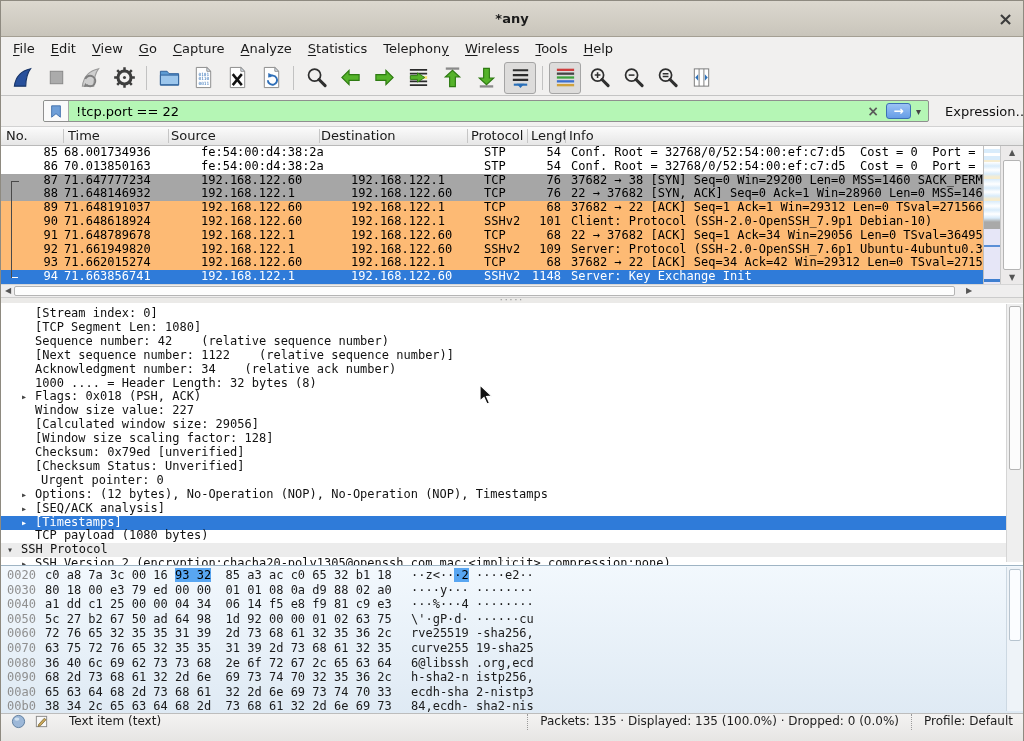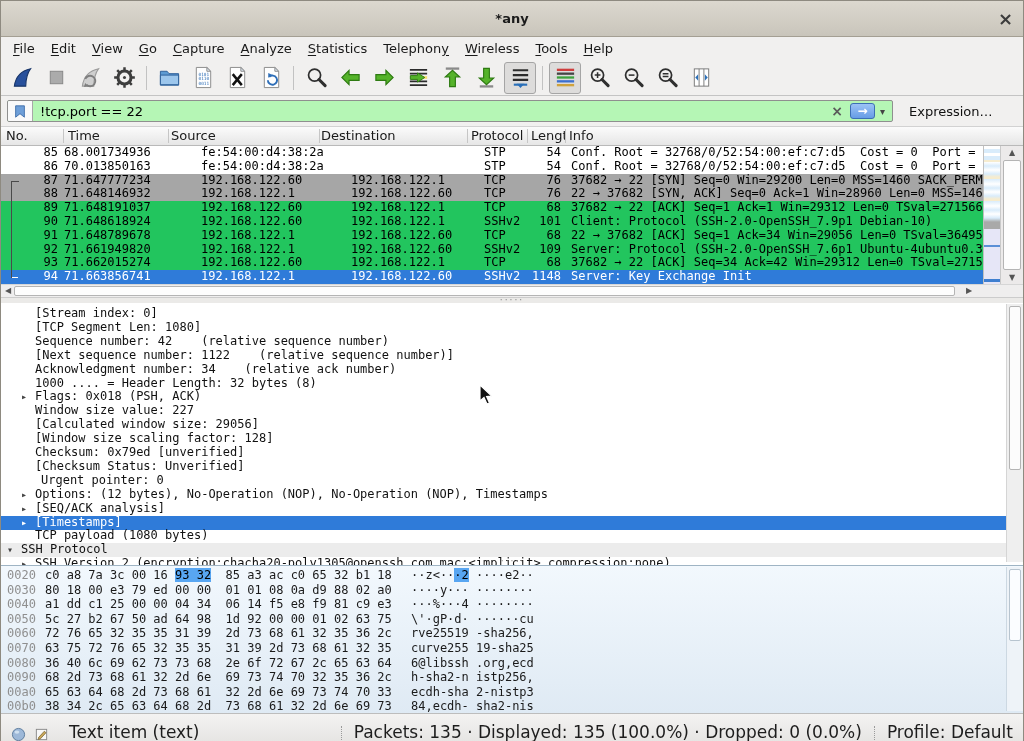--- a/index.html
+++ b/index.html
@@ -26,21 +26,21 @@
   .tbtn{width:30px;height:30px;display:flex;align-items:center;justify-content:center;margin:0 1px;
         border:1px solid transparent;border-radius:3px;flex:0 0 auto;}
   .tbtn.pressed{background:#dddcdb;border-color:#a5a5a5;}
   .tbtn svg{width:23px;height:23px;display:block;}
   .tsep{width:1px;height:24px;background:#c2c2c2;margin:0 5px;flex:0 0 auto;}
 
   
   .filterbar{top:95px;left:0;height:30px;width:100%;background:#f1f0ef;display:flex;align-items:center;
              padding:0 6px;box-sizing:border-box;}
   .fbox{flex:0 0 auto;width:886px;height:22px;border:1px solid #8f8f8f;border-radius:2px;background:#b5f6b5;
-        display:flex;align-items:center;overflow:hidden;box-sizing:border-box;}
+        display:flex;align-items:center;overflow:hidden;box-sizing:border-box;margin-left:36px;}
   .fbookmark{width:25px;height:100%;background:#fafafa;border-right:1px solid #a8a8a8;display:flex;
              align-items:center;justify-content:center;box-sizing:border-box;}
   .ftext{flex:1;padding-left:7px;font-size:13px;color:#000;white-space:pre;}
   .fclear{color:#5a5a5a;font-weight:bold;font-size:14px;padding:0 7px;}
   .fapply{width:25px;height:16px;background:linear-gradient(#9cc3f5,#669de6);border:1px solid #3c6fb4;
           border-radius:3px;color:#fff;font-weight:bold;font-size:12px;line-height:14px;text-align:center;
           margin-right:5px;box-sizing:border-box;}
   .fcaret{color:#444;font-size:10px;padding-right:7px;}
   .fexpr{margin-left:16px;font-size:13px;color:#111;}
   .fsep{width:1px;height:18px;background:#c8c8c8;margin:0 10px 0 16px;}
@@ -53,21 +53,21 @@
   .phcell{position:absolute;top:0;line-height:18px;overflow:hidden;white-space:nowrap;}
   .phsep{position:absolute;top:2px;width:1px;height:14px;background:#c6c6c6;}
 
   
   .plrows{top:145px;left:0;height:138px;width:100%;overflow:hidden;
           font-family:"DejaVu Sans Mono","Liberation Mono",monospace;font-size:12px;}
   .prow{position:absolute;left:0;width:100%;height:13.8px;white-space:pre;}
   .prow span{position:absolute;top:0;line-height:13.8px;}
   .c-white{background:#fff;color:#000;}
   .c-gray{background:#a6a6a6;color:#000;}
-  .c-lavender{background:#22c55e;color:#000;}
+  .c-lavender{background:#fdba74;color:#000;}
   .c-selected{background:#2f7bd9;color:#fff;}
   .pno{left:0;width:57px;text-align:right;}
   .ptime{left:63px;}
   .psrc{left:200px;}
   .pdst{left:350px;}
   .pproto{left:483px;}
   .plen{left:496px;width:64px;text-align:right;}
   .pinfo{left:570px;width:412px;overflow:hidden;}
   .bracket{left:10px;top:180px;width:7px;height:96px;border-left:1px solid #4a4a4a;border-top:1px solid #4a4a4a;}
   .bdash{left:11px;top:276px;width:6px;height:1px;background:#fff;}
@@ -111,22 +111,22 @@
   .hxline{position:absolute;left:0;width:100%;height:14px;line-height:14px;white-space:pre;}
   .hxoff{position:absolute;left:6px;color:#8f8f8f;}
   .hxbytes{position:absolute;left:44px;}
   .hxascii{position:absolute;left:410px;}
   .hl{background:#58a6f2;color:#000;}
   .hxsb{left:1005px;top:566px;width:17px;height:144px;background:#eef3f8;border-left:1px solid #ccd8e2;box-sizing:border-box;}
   .hxsbthumb{position:absolute;left:2px;right:2px;top:2px;height:70px;background:#fbfdff;border:1px solid #b7c4cf;border-radius:2px;}
 
   
   .statusbar{top:712px;left:0;height:29px;width:100%;background:linear-gradient(#f4f3f2,#e6e5e3);
-             border-top:1px solid #bdbdbd;box-sizing:border-box;display:flex;align-items:flex-end;
-             padding:0 10px;font-size:17px;color:#1d1d1d;}
+             border-top:1px solid #bdbdbd;box-sizing:border-box;display:flex;align-items:flex-start;
+             padding:0 10px;font-size:12px;color:#1d1d1d;}
   .sicon{display:flex;align-items:center;margin-right:8px;}
   .sfield{margin-left:12px;}
   .sspacer{flex:1;}
   .ssep{border-left:1px dotted #9a9a9a;height:16px;margin:0 12px;}
   .cursor{left:478px;top:383px;pointer-events:none;}
 </style>
 </head>
 <body>
 
 <div id="win">
@@ -368,21 +368,21 @@
       <span class="phsep" style="left: 62px;"></span>
       <span class="phsep" style="left: 167px;"></span>
       <span class="phsep" style="left: 318px;"></span>
       <span class="phsep" style="left: 466px;"></span>
       <span class="phsep" style="left: 526px;"></span>
       <span class="phsep" style="left: 564px;"></span>
     </div>
   <div class="abs plrows" id="plrows">
       <div class="prow c-white" style="top: 0px;"><span class="pno">85</span><span class="ptime">68.001734936</span><span class="psrc">fe:54:00:d4:38:2a</span><span class="pdst"></span><span class="pproto">STP</span><span class="plen">54</span><span class="pinfo">Conf. Root = 32768/0/52:54:00:ef:c7:d5  Cost = 0  Port =</span></div>
       <div class="prow c-white" style="top: 13.8px;"><span class="pno">86</span><span class="ptime">70.013850163</span><span class="psrc">fe:54:00:d4:38:2a</span><span class="pdst"></span><span class="pproto">STP</span><span class="plen">54</span><span class="pinfo">Conf. Root = 32768/0/52:54:00:ef:c7:d5  Cost = 0  Port =</span></div>
-      <div class="prow c-gray" style="top: 27.6px;"><span class="pno">87</span><span class="ptime">71.647777234</span><span class="psrc">192.168.122.60</span><span class="pdst">192.168.122.1</span><span class="pproto">TCP</span><span class="plen">76</span><span class="pinfo">37682 → 22 [SYN] Seq=0 Win=29200 Len=0 MSS=1460 SACK_PERM</span></div>
+      <div class="prow c-gray" style="top: 27.6px;"><span class="pno">87</span><span class="ptime">71.647777234</span><span class="psrc">192.168.122.60</span><span class="pdst">192.168.122.1</span><span class="pproto">TCP</span><span class="plen">76</span><span class="pinfo">37682 → 38 [SYN] Seq=0 Win=29200 Len=0 MSS=1460 SACK_PERM</span></div>
       <div class="prow c-gray" style="top: 41.4px;"><span class="pno">88</span><span class="ptime">71.648146932</span><span class="psrc">192.168.122.1</span><span class="pdst">192.168.122.60</span><span class="pproto">TCP</span><span class="plen">76</span><span class="pinfo">22 → 37682 [SYN, ACK] Seq=0 Ack=1 Win=28960 Len=0 MSS=146</span></div>
       <div class="prow c-lavender" style="top: 55.2px;"><span class="pno">89</span><span class="ptime">71.648191037</span><span class="psrc">192.168.122.60</span><span class="pdst">192.168.122.1</span><span class="pproto">TCP</span><span class="plen">68</span><span class="pinfo">37682 → 22 [ACK] Seq=1 Ack=1 Win=29312 Len=0 TSval=271566</span></div>
       <div class="prow c-lavender" style="top: 69px;"><span class="pno">90</span><span class="ptime">71.648618924</span><span class="psrc">192.168.122.60</span><span class="pdst">192.168.122.1</span><span class="pproto">SSHv2</span><span class="plen">101</span><span class="pinfo">Client: Protocol (SSH-2.0-OpenSSH_7.9p1 Debian-10)</span></div>
       <div class="prow c-lavender" style="top: 82.8px;"><span class="pno">91</span><span class="ptime">71.648789678</span><span class="psrc">192.168.122.1</span><span class="pdst">192.168.122.60</span><span class="pproto">TCP</span><span class="plen">68</span><span class="pinfo">22 → 37682 [ACK] Seq=1 Ack=34 Win=29056 Len=0 TSval=36495</span></div>
       <div class="prow c-lavender" style="top: 96.6px;"><span class="pno">92</span><span class="ptime">71.661949820</span><span class="psrc">192.168.122.1</span><span class="pdst">192.168.122.60</span><span class="pproto">SSHv2</span><span class="plen">109</span><span class="pinfo">Server: Protocol (SSH-2.0-OpenSSH_7.6p1 Ubuntu-4ubuntu0.3</span></div>
       <div class="prow c-lavender" style="top: 110.4px;"><span class="pno">93</span><span class="ptime">71.662015274</span><span class="psrc">192.168.122.60</span><span class="pdst">192.168.122.1</span><span class="pproto">TCP</span><span class="plen">68</span><span class="pinfo">37682 → 22 [ACK] Seq=34 Ack=42 Win=29312 Len=0 TSval=2715</span></div>
       <div class="prow c-selected" style="top: 124.2px;"><span class="pno">94</span><span class="ptime">71.663856741</span><span class="psrc">192.168.122.1</span><span class="pdst">192.168.122.60</span><span class="pproto">SSHv2</span><span class="plen">1148</span><span class="pinfo">Server: Key Exchange Init</span></div>
     </div>
   <div class="abs bracket"></div>
   <div class="abs bdash"></div>

